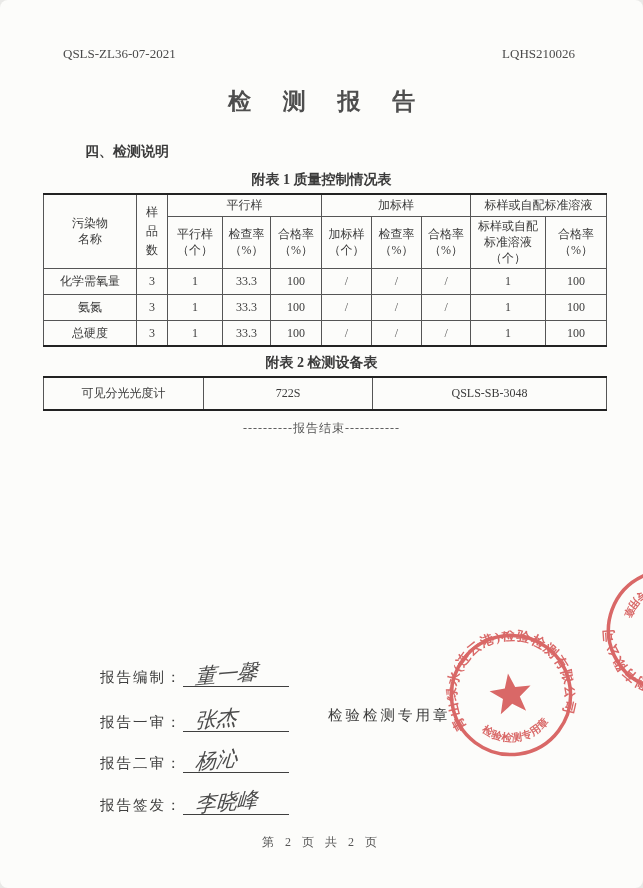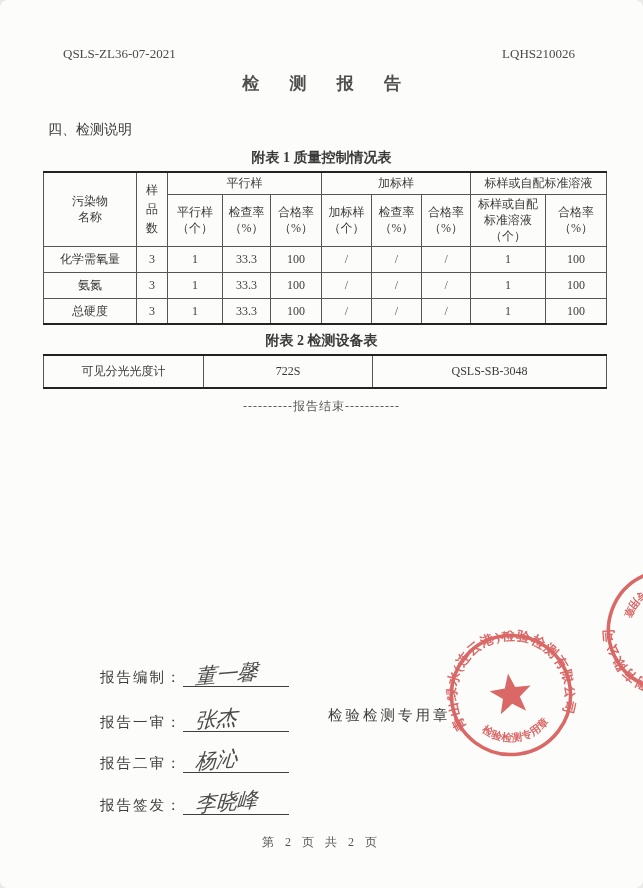--- a/index.html
+++ b/index.html
@@ -5,22 +5,22 @@
   html,body { margin:0; padding:0; background:#e9e9e7; }
   .page {
     position:relative; width:643px; height:888px; margin:0 auto;
     background:#fcfcfa; overflow:hidden;
     font-family:"Liberation Serif","DejaVu Serif",serif;
     color:#3b3b3b;
     border-radius:8px;
   }
   
   .doc-codes { display:flex; justify-content:space-between; padding:46px 68px 0 63px; font-size:13px; color:#4a4a4a; }
-  .report-title { text-align:center; margin-top:10px; font-size:17px; font-weight:bold; letter-spacing:13px; padding-left:13px; color:#4e4e4e; }
-  .section-heading { margin:26px 0 0 48px; font-size:14px; font-weight:normal; color:#3a3a3a; }
+  .report-title { text-align:center; margin-top:24px; font-size:23px; font-weight:bold; letter-spacing:13px; padding-left:13px; color:#4e4e4e; }
+  .section-heading { margin:26px 0 0 85px; font-size:14px; font-weight:bold; color:#3a3a3a; }
   .tbl-title { text-align:center; font-size:14px; font-weight:bold; color:#3a3a3a; }
   .t1-title { margin-top:10px; }
   .t2-title { margin-top:7px; }
   
   table { border-collapse:collapse; table-layout:fixed; margin-left:43px; width:563px; }
   .tbl { border-top:2.5px solid #222; border-bottom:2.5px solid #222; margin-top:4px; }
   td {
     border:1px solid #555; text-align:center; vertical-align:middle;
     font-size:12px; color:#3b3b3b; padding:1px 2px; line-height:1.35;
   }

